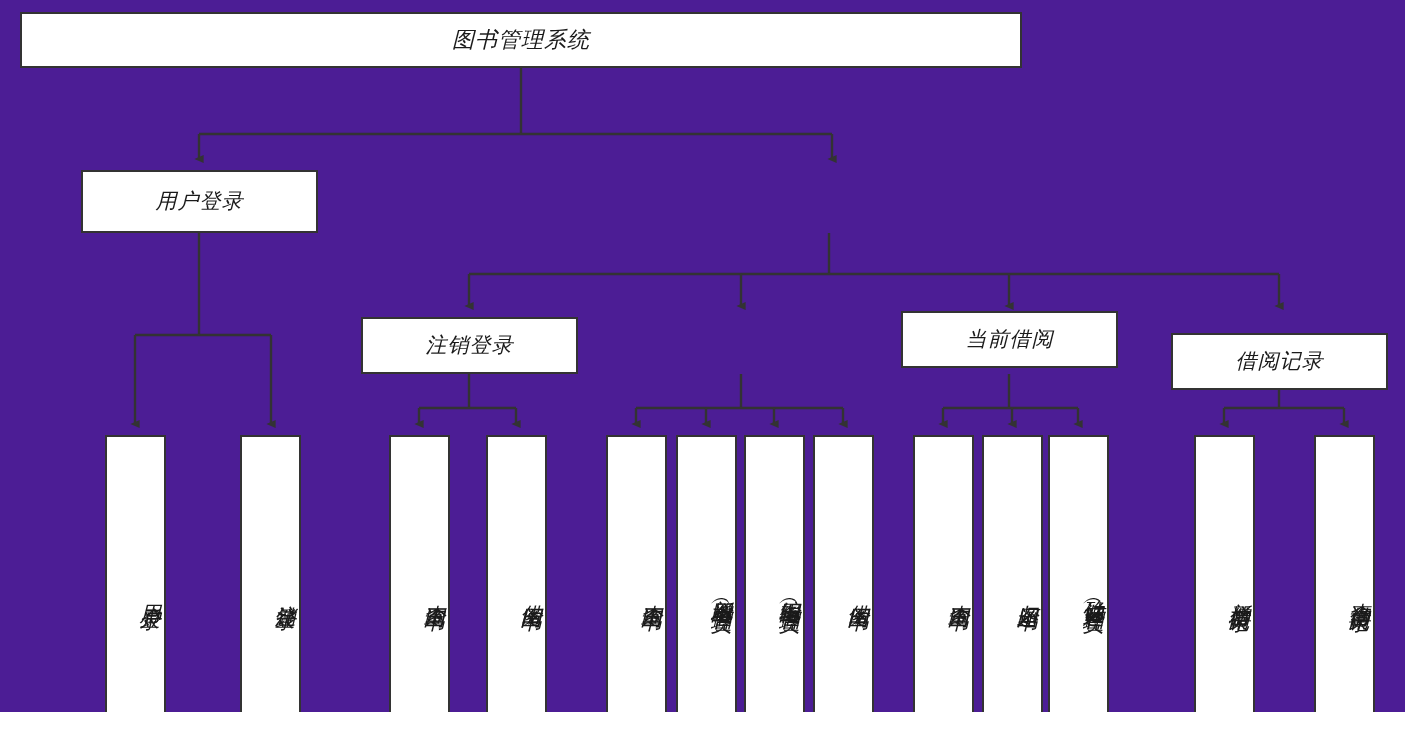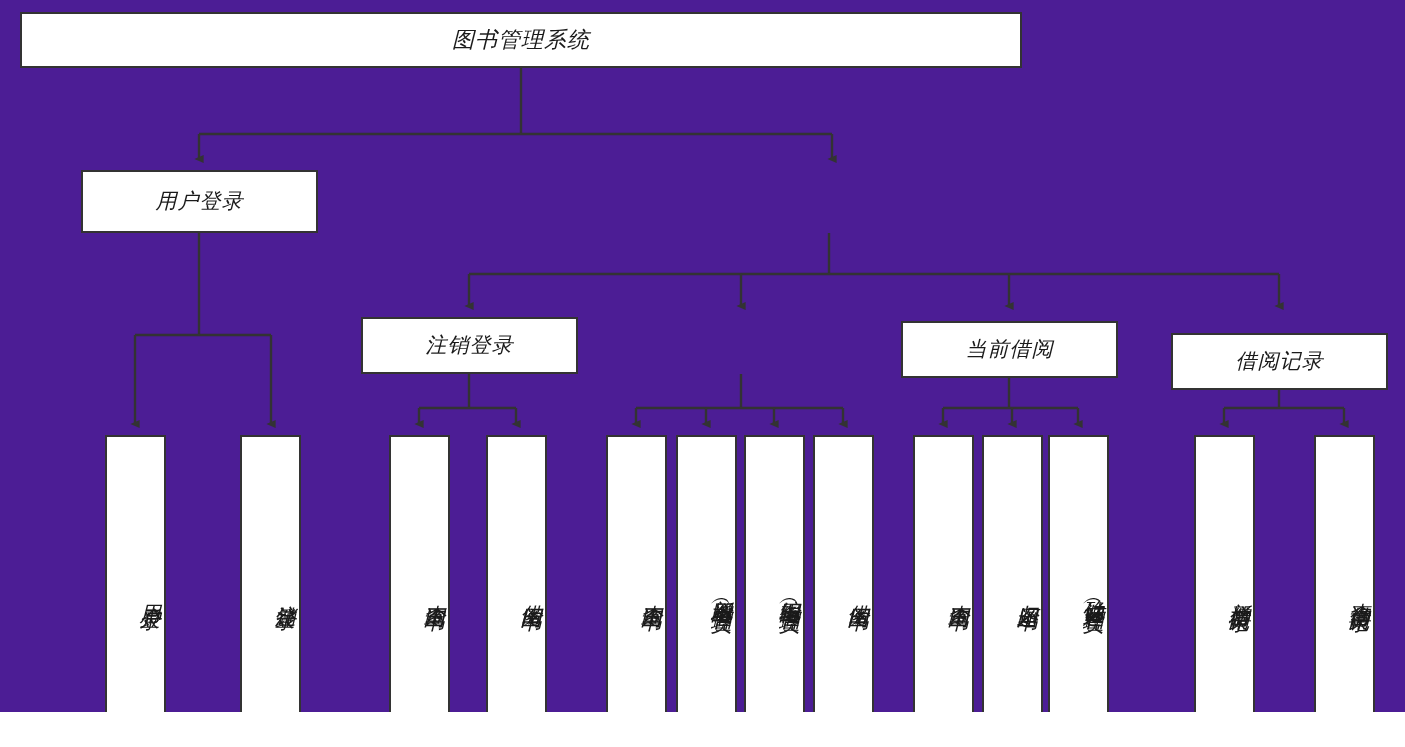--- a/index.html
+++ b/index.html
@@ -124,21 +124,21 @@
     <span>图书管理系统</span>
   </div>
 
   <div class="node horiz" style="left: 81px; top: 170px; width: 237px; height: 63px;">
     <span>用户登录</span>
   </div>
 
   <div class="node horiz" style="left: 361px; top: 317px; width: 217px; height: 57px;">
     <span>注销登录</span>
   </div>
-  <div class="node horiz" style="left: 901px; top: 321px; width: 217px; height: 57px;">
+  <div class="node horiz" style="left: 901px; top: 311px; width: 217px; height: 57px;">
     <span>当前借阅</span>
   </div>
   <div class="node horiz" style="left: 1171px; top: 317px; width: 217px; height: 57px; margin-top: 16px;">
     <span>借阅记录</span>
   </div>
 
   <div class="node vert" style="left: 105px; top: 435px; width: 61px; height: 300px;">
     <span>用户登录</span>
   </div>
   <div class="node vert" style="left: 240px; top: 435px; width: 61px; height: 300px;">

